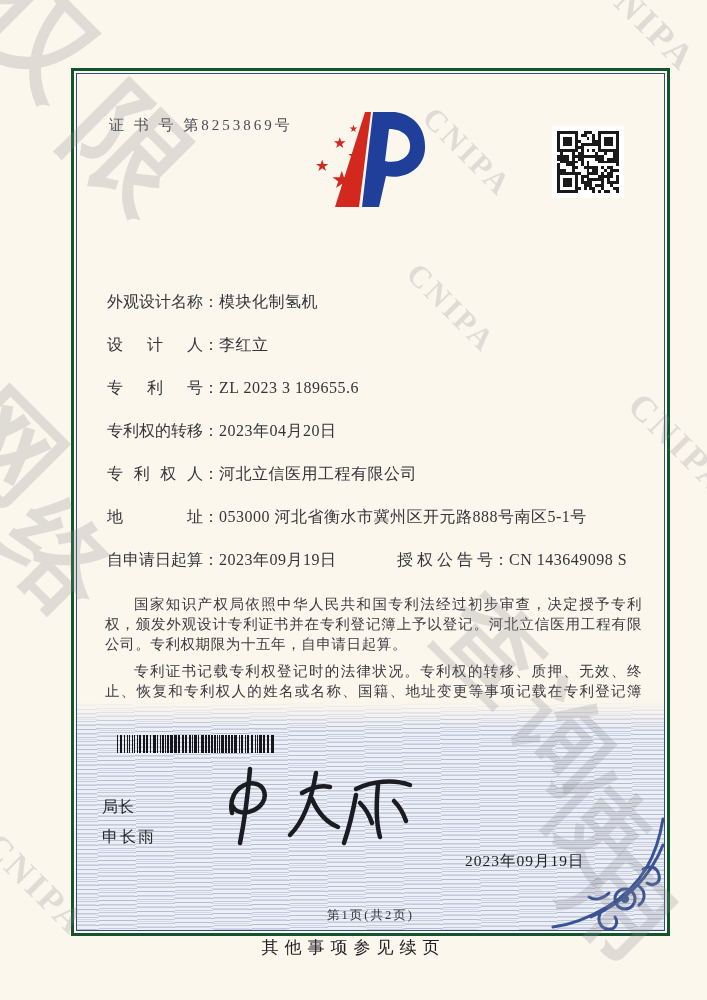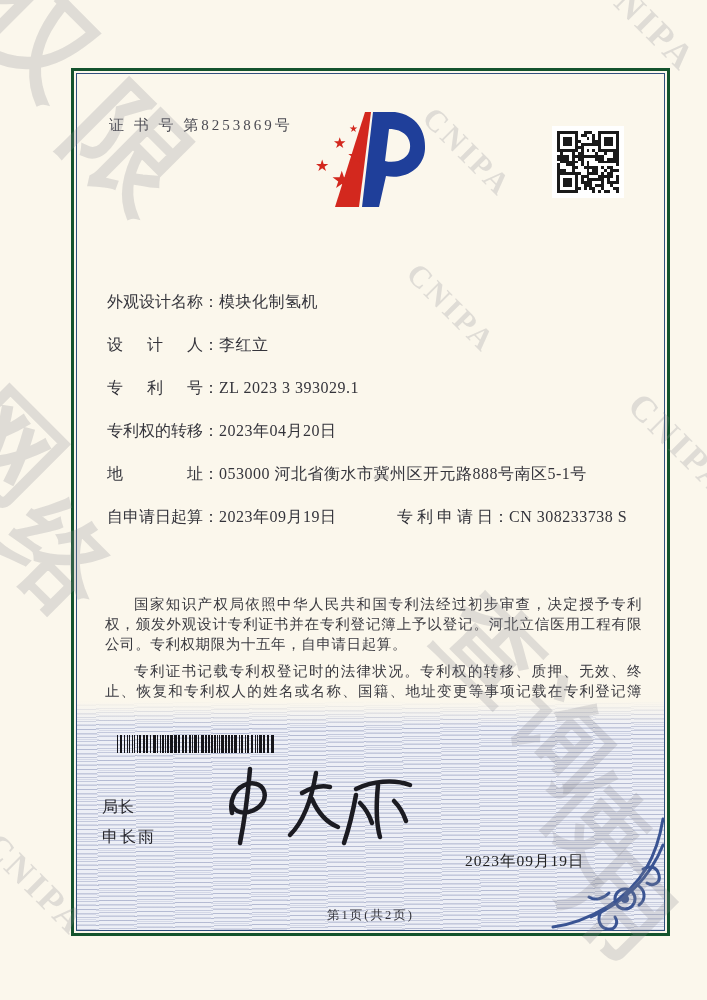--- a/index.html
+++ b/index.html
@@ -575,32 +575,35 @@
 
 
       <div class="fields">
         <div class="field-row">
           <span class="f-label">外观设计名称</span><span>：</span><span class="f-value">模块化制氢机</span>
         </div>
         <div class="field-row">
           <span class="f-label">设计人</span><span>：</span><span class="f-value">李红立</span>
         </div>
         <div class="field-row">
-          <span class="f-label">专利号</span><span>：</span><span class="f-value">ZL 2023 3 393029.1</span>
+          <span class="f-label">专利号</span><span>：</span><span class="f-value">ZL 2023 3 189655.6</span>
         </div>
         <div class="field-row">
           <span class="f-label">专利权的转移</span><span>：</span><span class="f-value">2023年04月20日</span>
+        </div>
+        <div class="field-row">
+          <span class="f-label">专利权人</span><span>：</span><span class="f-value">河北立信医用工程有限公司</span>
         </div>
         <div class="field-row">
           <span class="f-label">地址</span><span>：</span><span class="f-value">053000 河北省衡水市冀州区开元路888号南区5-1号</span>
         </div>
         <div class="field-row">
           <span class="f-label">自申请日起算</span><span>：</span><span class="f-value">2023年09月19日</span>
           <span class="grant-right">
-            <span class="f-label">专利申请日</span><span>：</span><span class="f-value">CN 308233738 S</span>
+            <span class="f-label">授权公告号</span><span>：</span><span class="f-value">CN 143649098 S</span>
           </span>
         </div>
       </div>
 
       <div class="paras">
         <p>国家知识产权局依照中华人民共和国专利法经过初步审查，决定授予专利权，颁发外观设计专利证书并在专利登记簿上予以登记。河北立信医用工程有限公司。专利权期限为十五年，自申请日起算。</p>
         <p>专利证书记载专利权登记时的法律状况。专利权的转移、质押、无效、终止、恢复和专利权人的姓名或名称、国籍、地址变更等事项记载在专利登记簿上。</p>
       </div>
 
       <div class="guilloche">
@@ -637,13 +640,14 @@
             <path d="M52,96 C48,104 50,112 58,114 C66,116 70,108 66,102"></path>
             <path d="M88,70 C96,74 98,84 90,90"></path>
             <path d="M60,78 C54,84 46,86 40,82"></path>
           </g>
         </svg>
       </div>
 
     </div>
   </div>
 
+  <div class="continuation">其他事项参见续页</div>
 </div>
 
 </body></html>

